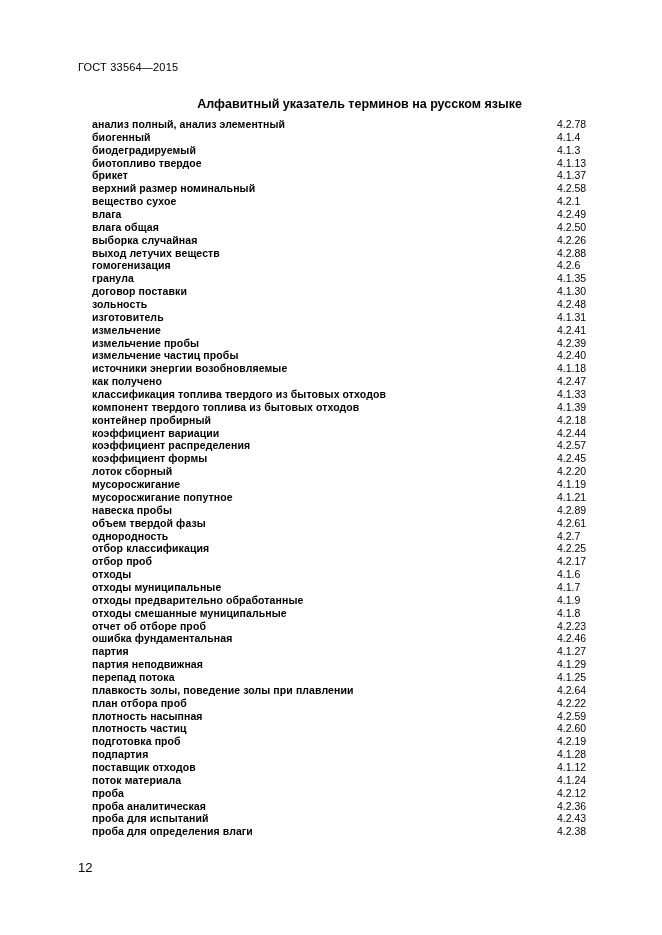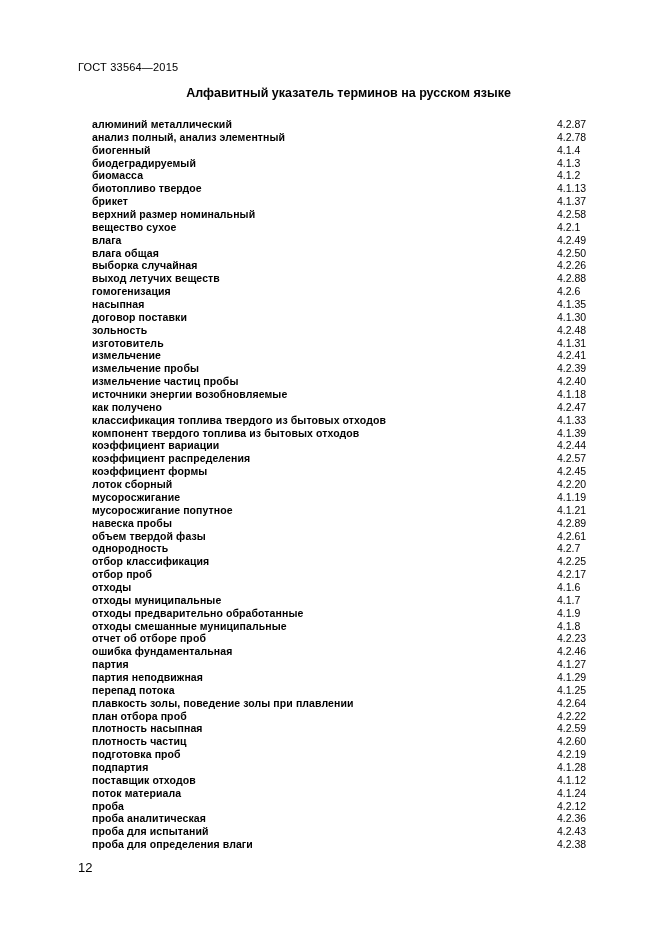--- a/index.html
+++ b/index.html
@@ -23,21 +23,21 @@
     font-size: 11px;
     font-weight: normal;
     letter-spacing: 0.2px;
     white-space: nowrap;
   }
   .doc-title {
     position: absolute;
     left: 92px;
     top: 86px;
     width: 513px;
-    margin: 0;
+    margin: 11px;
     text-align: center;
     font-size: 12.5px;
     font-weight: bold;
     white-space: nowrap;
   }
   .index-list {
     position: absolute;
     left: 92px;
     top: 118px;
     width: 513px;
@@ -73,40 +73,32 @@
 </head>
 <body>
 
 <div class="page">
   <div class="doc-header">ГОСТ 33564—2015</div>
 
   <h1 class="doc-title">Алфавитный указатель терминов на русском языке</h1>
 
   <div class="index-list">
       <div class="index-row">
-        <span class="index-term">алюминий металлический</span>
-        <span class="index-ref">4.2.87</span>
-      </div>
-      <div class="index-row">
         <span class="index-term">анализ полный, анализ элементный</span>
         <span class="index-ref">4.2.78</span>
       </div>
       <div class="index-row">
         <span class="index-term">биогенный</span>
         <span class="index-ref">4.1.4</span>
       </div>
       <div class="index-row">
         <span class="index-term">биодеградируемый</span>
         <span class="index-ref">4.1.3</span>
       </div>
       <div class="index-row">
-        <span class="index-term">биомасса</span>
-        <span class="index-ref">4.1.2</span>
-      </div>
-      <div class="index-row">
         <span class="index-term">биотопливо твердое</span>
         <span class="index-ref">4.1.13</span>
       </div>
       <div class="index-row">
         <span class="index-term">брикет</span>
         <span class="index-ref">4.1.37</span>
       </div>
       <div class="index-row">
         <span class="index-term">верхний размер номинальный</span>
         <span class="index-ref">4.2.58</span>
@@ -129,21 +121,21 @@
       </div>
       <div class="index-row">
         <span class="index-term">выход летучих веществ</span>
         <span class="index-ref">4.2.88</span>
       </div>
       <div class="index-row">
         <span class="index-term">гомогенизация</span>
         <span class="index-ref">4.2.6</span>
       </div>
       <div class="index-row">
-        <span class="index-term">насыпная</span>
+        <span class="index-term">гранула</span>
         <span class="index-ref">4.1.35</span>
       </div>
       <div class="index-row">
         <span class="index-term">договор поставки</span>
         <span class="index-ref">4.1.30</span>
       </div>
       <div class="index-row">
         <span class="index-term">зольность</span>
         <span class="index-ref">4.2.48</span>
       </div>
@@ -173,20 +165,24 @@
       </div>
       <div class="index-row">
         <span class="index-term">классификация топлива твердого из бытовых отходов</span>
         <span class="index-ref">4.1.33</span>
       </div>
       <div class="index-row">
         <span class="index-term">компонент твердого топлива из бытовых отходов</span>
         <span class="index-ref">4.1.39</span>
       </div>
       <div class="index-row">
+        <span class="index-term">контейнер пробирный</span>
+        <span class="index-ref">4.2.18</span>
+      </div>
+      <div class="index-row">
         <span class="index-term">коэффициент вариации</span>
         <span class="index-ref">4.2.44</span>
       </div>
       <div class="index-row">
         <span class="index-term">коэффициент распределения</span>
         <span class="index-ref">4.2.57</span>
       </div>
       <div class="index-row">
         <span class="index-term">коэффициент формы</span>
         <span class="index-ref">4.2.45</span>

